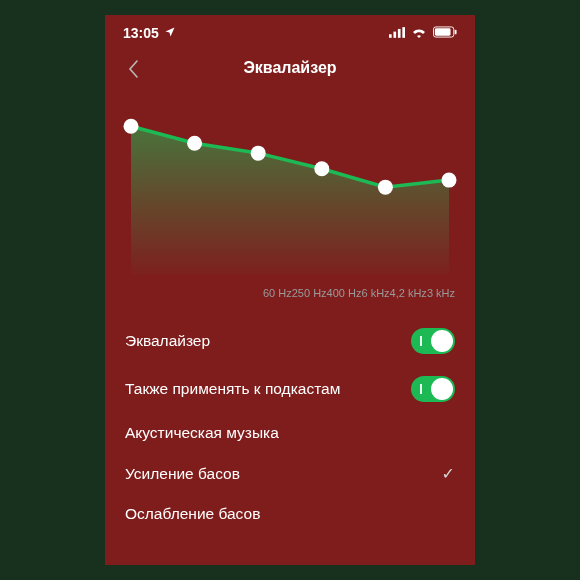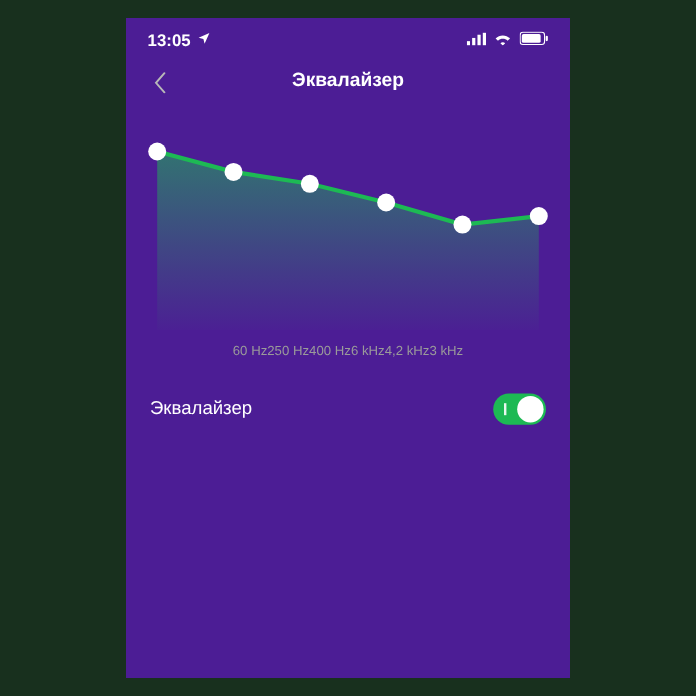--- a/index.html
+++ b/index.html
@@ -4,21 +4,21 @@
 <style>
   * { box-sizing: border-box; margin: 0; padding: 0; }
   body {
     width: 580px; height: 580px;
     background: #18301e;
     font-family: -apple-system, "Helvetica Neue", Arial, sans-serif;
     display: flex; align-items: center; justify-content: center;
   }
   .phone {
     width: 370px; height: 550px;
-    background: #4c1d95;
+    background: #7f1d1d;
     color: #fff;
     overflow: hidden;
     position: relative;
   }
   .status-bar {
     display: flex; justify-content: space-between; align-items: center;
     padding: 10px 18px 6px;
     font-size: 14px; font-weight: 600;
   }
   .status-left { display: flex; align-items: center; gap: 5px; }
@@ -33,21 +33,21 @@
     display: flex; align-items: center; justify-content: center;
     color: #b0b0b0;
     font-size: 20px;
   }
   .title { font-size: 16px; font-weight: 700; }
   .eq-chart {
     padding: 10px 18px 0;
   }
   .eq-svg { width: 100%; height: 170px; display: block; }
   .eq-labels {
-    display: flex; justify-content: center;
+    display: flex; justify-content: flex-end;
     padding: 12px 2px 0;
     font-size: 11px; color: #9a9a9a;
   }
   .settings { padding: 18px 20px 0; }
   .row {
     display: flex; justify-content: space-between; align-items: center;
     padding: 11px 0;
     font-size: 15.5px; font-weight: 400;
   }
   .toggle {
@@ -139,15 +139,31 @@
         <span>4,2 kHz</span>
         <span>3 kHz</span>
       </div>
   </div>
 
   <div class="settings">
     <div class="row">
       <span>Эквалайзер</span>
       <span class="toggle"></span>
     </div>
+    <div class="row">
+      <span>Также применять к подкастам</span>
+      <span class="toggle"></span>
+    </div>
+    <div id="presets">
+        <div class="row">
+          <span>Акустическая музыка</span>
+        </div>
+        <div class="row">
+          <span>Усиление басов</span>
+          <span class="check">✓</span>
+        </div>
+        <div class="row">
+          <span>Ослабление басов</span>
+        </div>
+      </div>
   </div>
 
 </div>
 
 </body></html>

